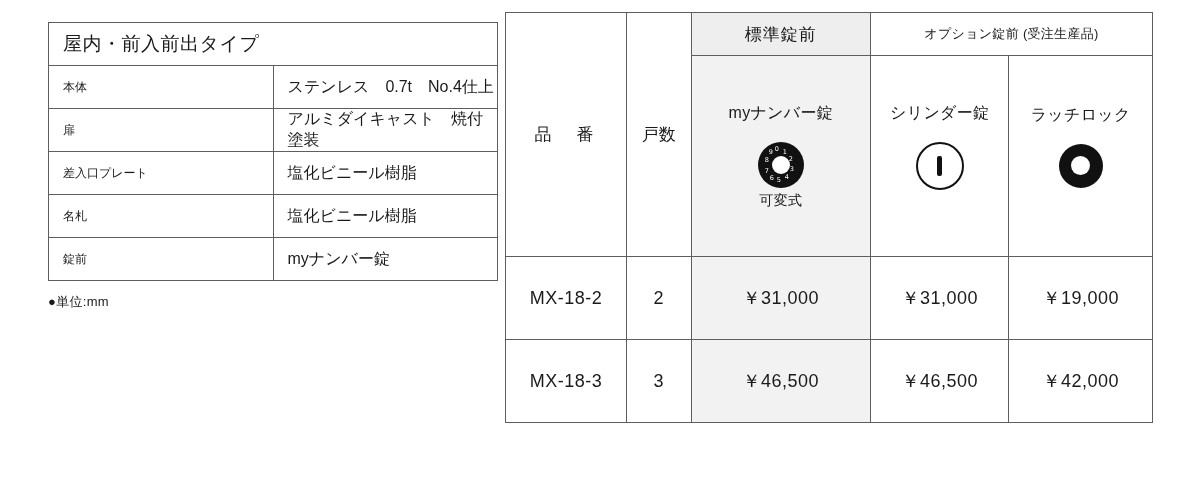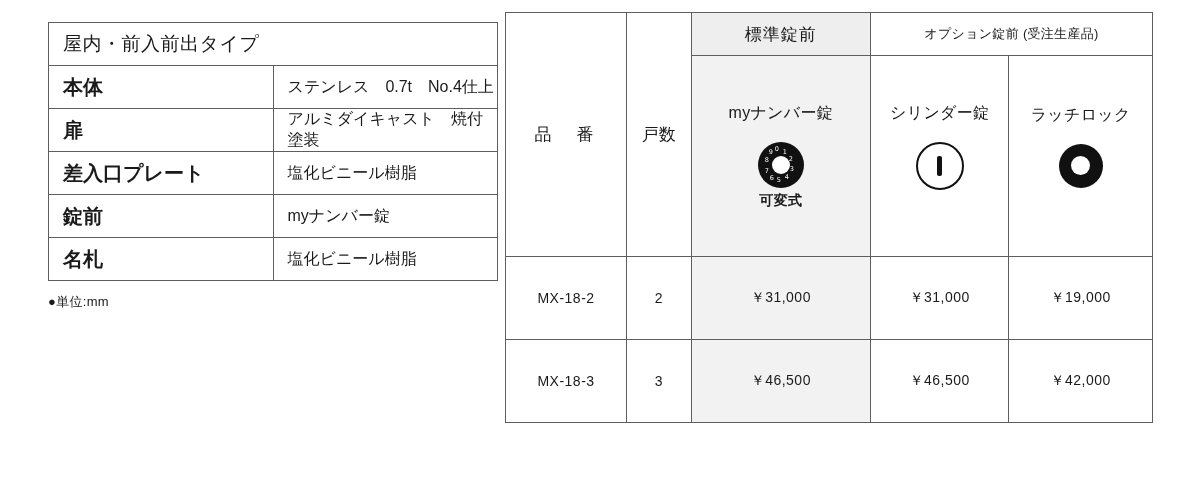--- a/index.html
+++ b/index.html
@@ -40,23 +40,22 @@
   }
   .spec-title {
     height: 42px;
     font-size: 19px;
     padding-left: 14px !important;
     letter-spacing: 0.5px;
   }
   .spec-label {
     width: 168px;
     height: 42px;
-    font-size: 20px;
+    font-size: 12px;
     padding-left: 14px !important;
-    font-weight: bold;
   }
   .spec-value {
     height: 42px;
     font-size: 16px;
     padding-left: 14px !important;
   }
   .dims-cell {
     padding: 10px 14px 14px 14px !important;
     font-size: 16px;
     line-height: 1.0;
@@ -143,21 +142,20 @@
   }
   .lock-name {
     font-size: 16px;
     margin-bottom: 18px;
     letter-spacing: 0.3px;
   }
   .lock-sub {
     font-size: 14px;
     margin-top: 4px;
     letter-spacing: 0.3px;
-    font-weight: bold;
   }
   .dial {
     position: relative;
     width: 46px;
     height: 46px;
     border-radius: 50%;
     background: #111111;
     display: flex;
     align-items: center;
     justify-content: center;
@@ -205,21 +203,21 @@
   }
   .latch::after {
     content: "";
     width: 19px;
     height: 19px;
     border-radius: 50%;
     background: #ffffff;
   }
   .row-data td {
     height: 82px;
-    font-size: 14px;
+    font-size: 18px;
     letter-spacing: 0.5px;
   }
   .model-cell { font-size: 18px; }
   .price-cell { font-size: 18px; }
 </style>
 </head>
 <body>
 
 <div class="page">
 
@@ -235,26 +233,26 @@
         </tr>
         <tr>
           <td class="spec-label">扉</td>
           <td class="spec-value">アルミダイキャスト　焼付塗装</td>
         </tr>
         <tr>
           <td class="spec-label">差入口プレート</td>
           <td class="spec-value">塩化ビニール樹脂</td>
         </tr>
         <tr>
+          <td class="spec-label">名札</td>
+          <td class="spec-value">塩化ビニール樹脂</td>
+        </tr>
+        <tr>
           <td class="spec-label">錠前</td>
           <td class="spec-value">myナンバー錠</td>
-        </tr>
-        <tr>
-          <td class="spec-label">名札</td>
-          <td class="spec-value">塩化ビニール樹脂</td>
         </tr>
       </tbody>
     </table>
     <div class="unit-note">●単位:mm</div>
   </div>
 
   <div class="right-block">
     <table class="price">
       <colgroup>
         <col class="col-hin">

